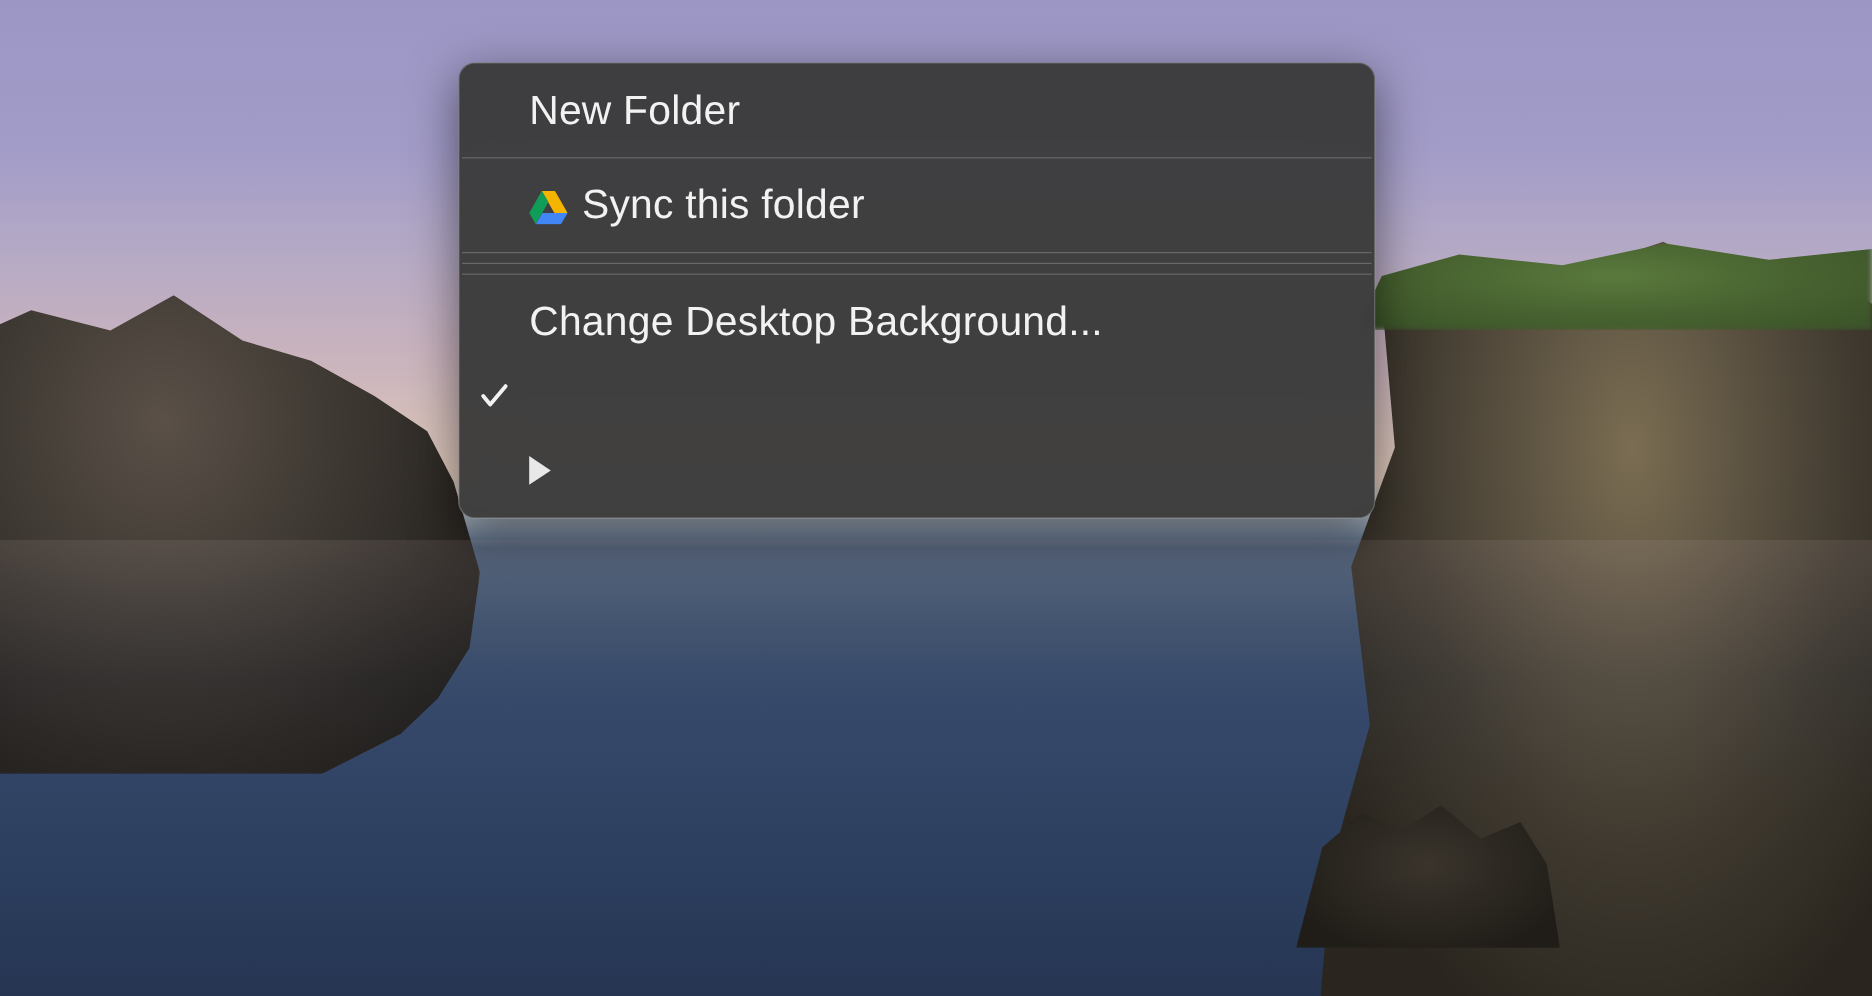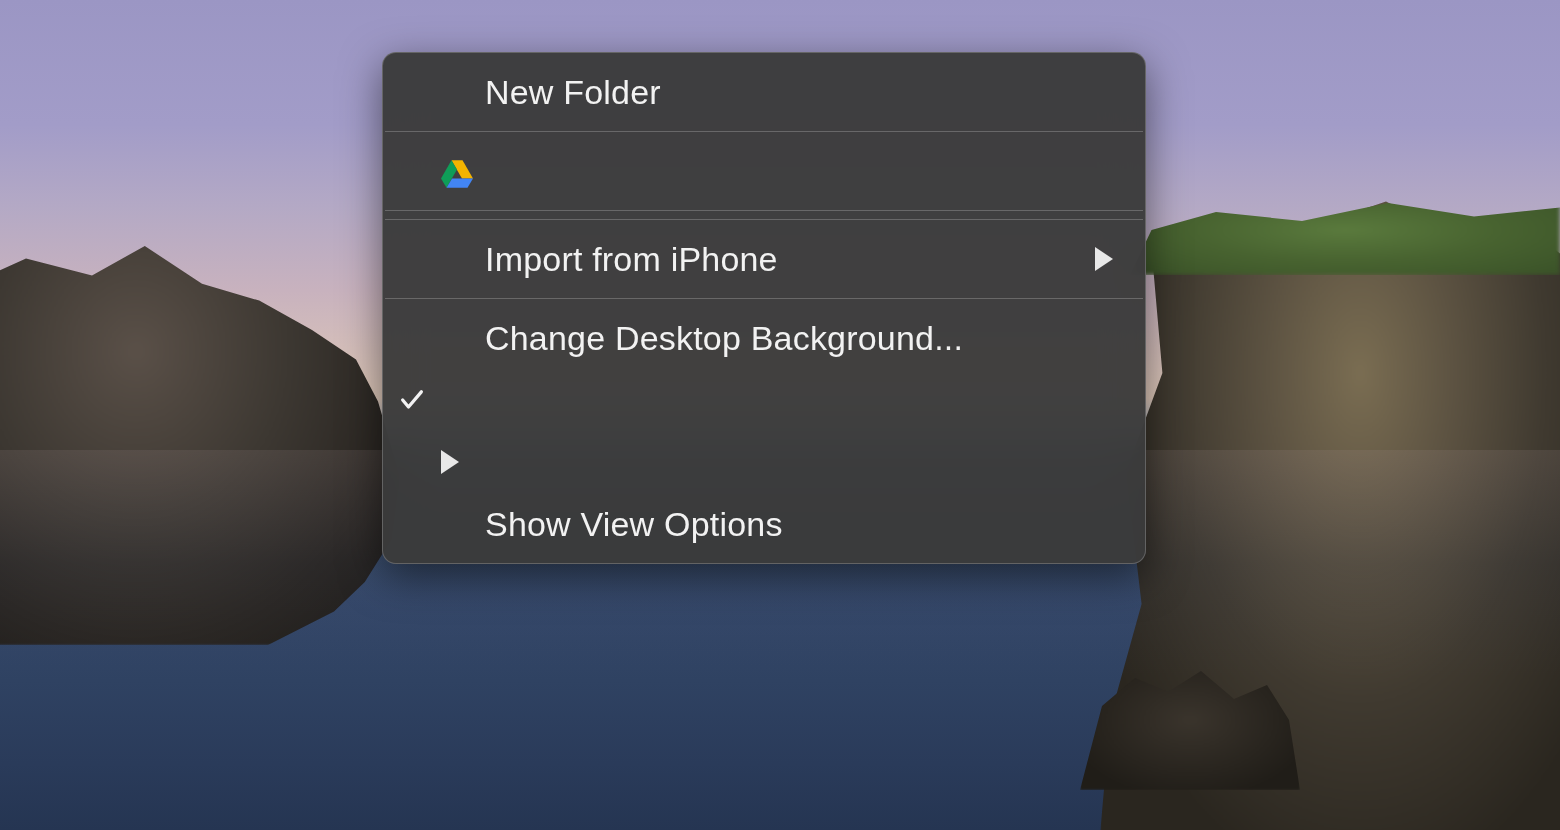--- a/index.html
+++ b/index.html
@@ -154,21 +154,20 @@
       width: 58px;
       flex: 0 0 58px;
       display: flex;
       align-items: center;
       justify-content: center;
     }
 
     .menu-item .label {
       flex: 1 1 auto;
       white-space: nowrap;
-      margin-left: 44px;
     }
 
     .menu-item .arrow {
       flex: 0 0 auto;
       display: flex;
       align-items: center;
     }
 
     .menu-separator {
       height: 1px;
@@ -218,34 +217,28 @@
 
   <div class="menu-item">
     <span class="gutter"></span>
     <span class="drive-icon">
       <svg viewBox="0 0 87 75" width="32" height="28">
         <path d="M28.5 0 L58.5 0 L87 50 L57 50 Z" fill="#F4B400"></path>
         <path d="M28.5 0 L0 50 L15 75 L43.5 25 Z" fill="#0F9D58"></path>
         <path d="M15 75 L72 75 L87 50 L30 50 Z" fill="#4285F4"></path>
       </svg>
     </span>
-  </div>
-
-  <div class="menu-separator"></div>
-
-
-  <div class="menu-separator"></div>
-
-  <div class="menu-item">
-    <span class="gutter"></span>
-    <span class="label">Import from iPhone</span>
-    <span class="arrow">
-      <span class="submenu-arrow"></span>
-    </span>
-  </div>
+    <span class="label">Sync this folder</span>
+  </div>
+
+  <div class="menu-separator"></div>
+
+
+  <div class="menu-separator"></div>
+
 
   <div class="menu-separator"></div>
 
   <div class="menu-item">
     <span class="gutter"></span>
     <span class="label">Change Desktop Background...</span>
   </div>
 
   <div class="menu-item">
     <span class="gutter">
@@ -255,18 +248,14 @@
     </span>
   </div>
 
   <div class="menu-item">
     <span class="gutter"></span>
     <span class="arrow">
       <span class="submenu-arrow"></span>
     </span>
   </div>
 
-  <div class="menu-item">
-    <span class="gutter"></span>
-    <span class="label">Show View Options</span>
-  </div>
 
 </div>
 
 </body></html>

